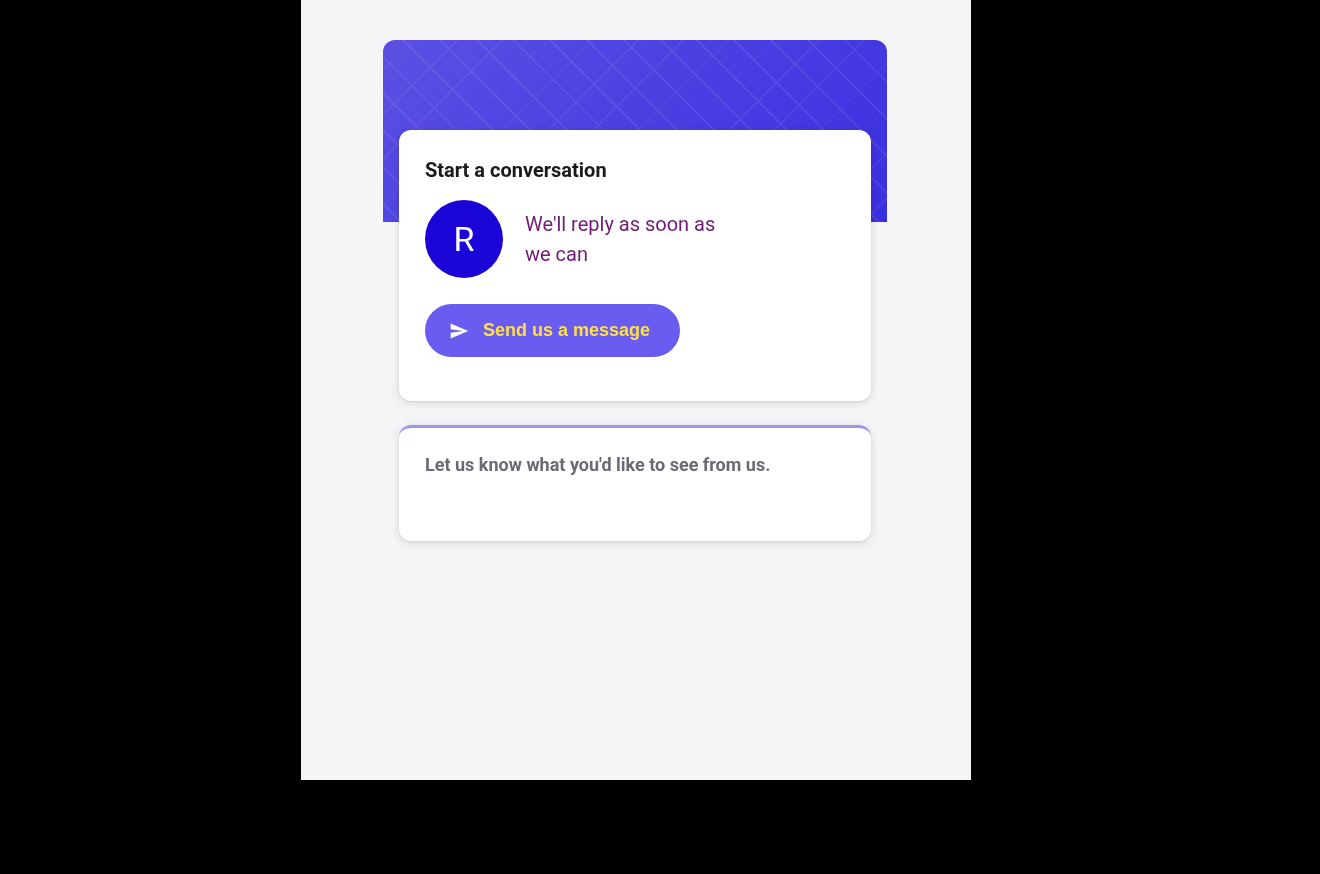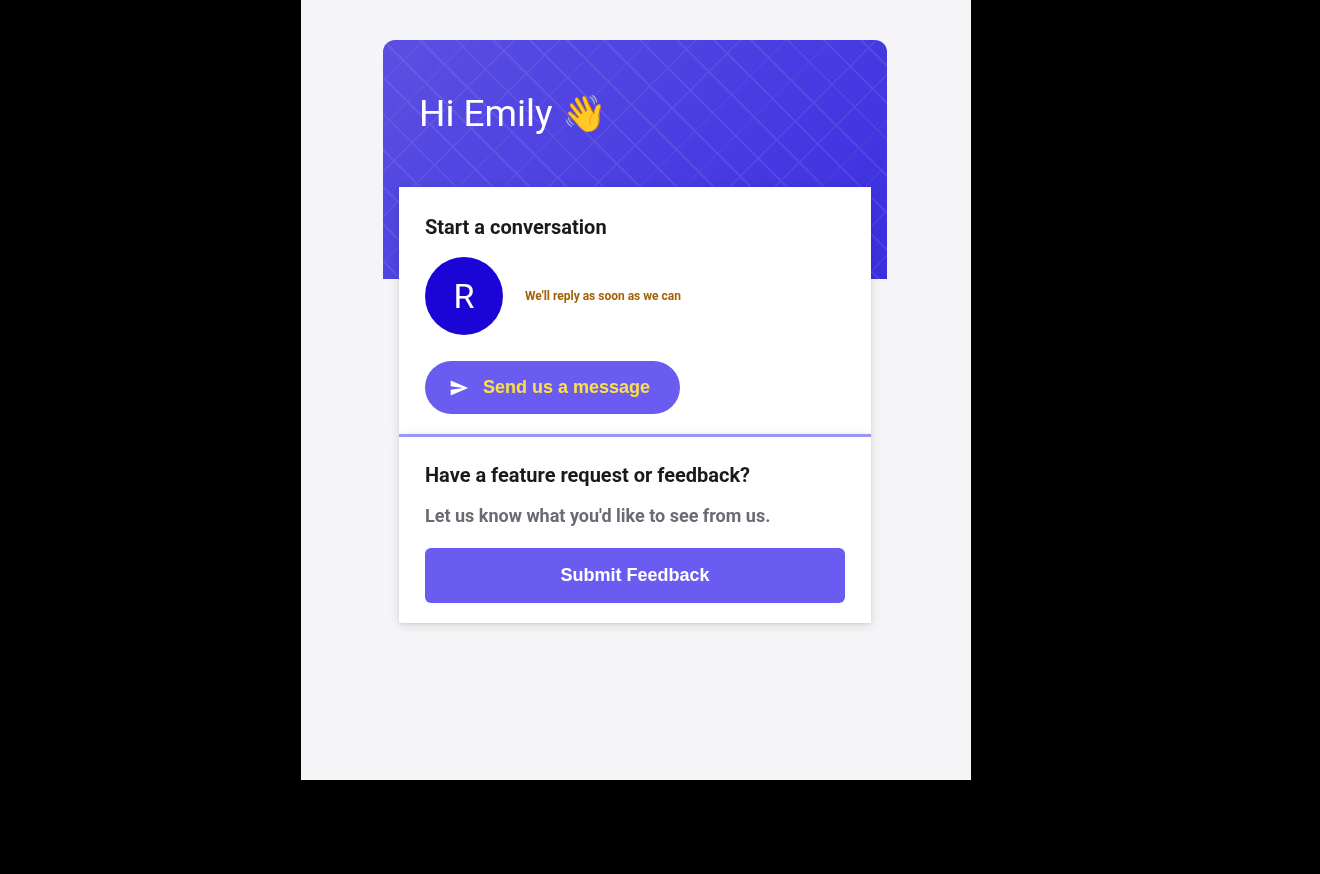--- a/index.html
+++ b/index.html
@@ -63,23 +63,24 @@
       font-size: 19px;
       position: relative;
     }
     .cards {
       position: relative;
       margin-top: -92px;
       padding: 0 16px 0 16px;
     }
     .card {
       background: #fff;
-      border-radius: 0;
+      border-radius: 12px;
       box-shadow: 0 2px 10px rgba(0,0,0,0.12), 0 1px 2px rgba(0,0,0,0.08);
-      padding: 28px 26px 20px 26px;
+      padding: 28px 26px 44px 26px;
+      margin-bottom: 24px;
     }
     .card.second {
       border-top: 3px solid #9d96f0;
       padding-top: 26px;
     }
     .card-title {
       font-size: 20px;
       font-weight: 700;
       color: #1a1a1a;
       margin-bottom: 18px;
@@ -99,25 +100,24 @@
       align-items: center;
       justify-content: center;
       flex-shrink: 0;
     }
     .avatar-letter {
       color: #fff;
       font-size: 34px;
       font-weight: 400;
     }
     .reply-text {
-      color: #a16207;
-      font-size: 12px;
+      color: #701a75;
+      font-size: 20px;
       line-height: 1.5;
       max-width: 200px;
-      font-weight: bold;
     }
     .pill-btn {
       display: inline-flex;
       align-items: center;
       gap: 14px;
       background: #6a5cf1;
       color: #fde047;
       font-size: 18px;
       font-weight: 600;
       border: none;
@@ -149,24 +149,20 @@
     }
   </style>
 </head>
 <body>
 
 <div class="canvas">
   <div class="widget">
 
     <div class="header">
       <div class="pattern"></div>
-      <div class="greeting">
-        <span>Hi Emily</span>
-        <span class="wave">👋</span>
-      </div>
     </div>
 
     <div class="cards">
 
       <div class="card">
         <div class="card-title">Start a conversation</div>
         <div class="convo-row">
           <div class="avatar">
             <span class="avatar-letter">R</span>
           </div>
@@ -176,23 +172,19 @@
           <span class="send-icon">
             <svg width="20" height="20" viewBox="0 0 24 24" fill="#fff">
               <path d="M2 21l21-9L2 3v7l15 2-15 2v7z"></path>
             </svg>
           </span>
           <span>Send us a message</span>
         </button>
       </div>
 
       <div class="card second">
-        <div class="card-title">Have a feature request or feedback?</div>
         <div class="card-sub">Let us know what you'd like to see from us.</div>
-        <button class="block-btn">
-          <span>Submit Feedback</span>
-        </button>
       </div>
 
     </div>
 
   </div>
 </div>
 
 </body></html>

